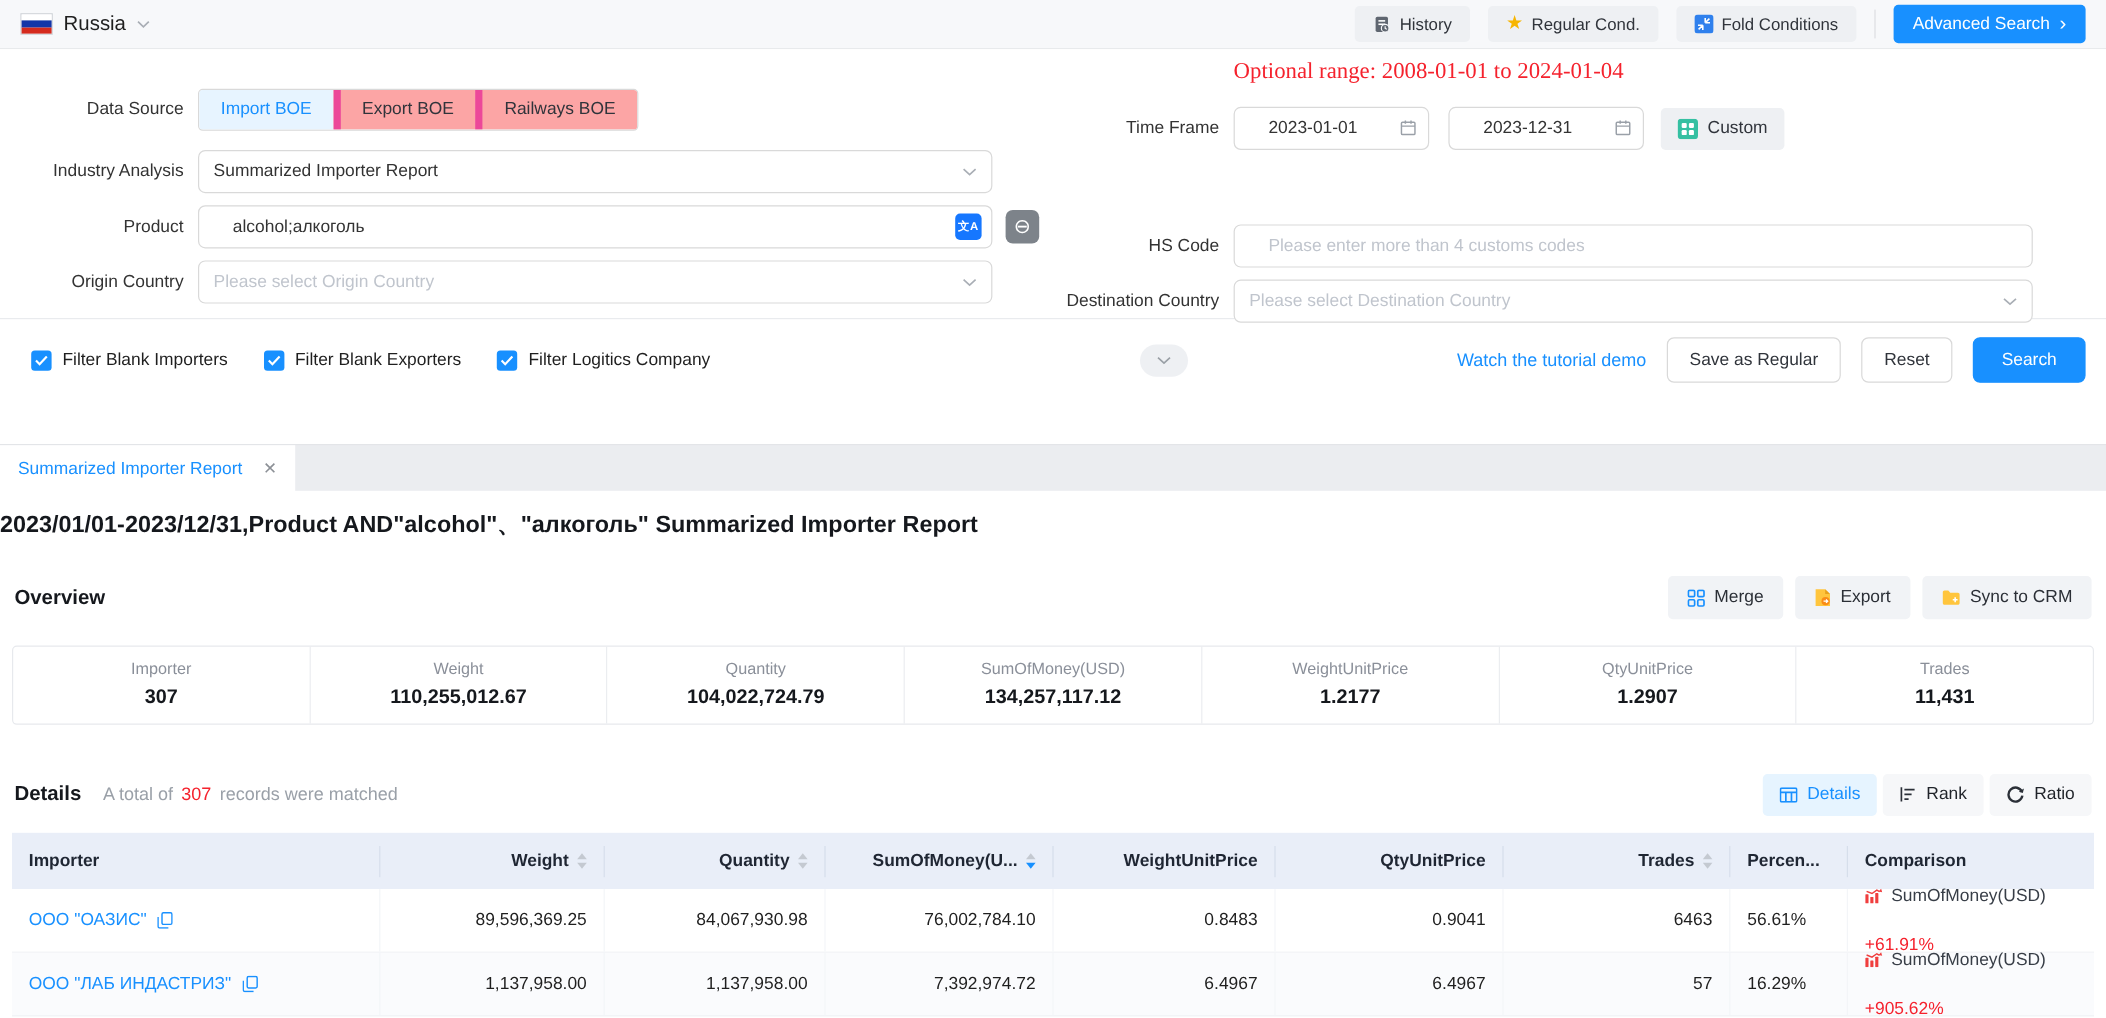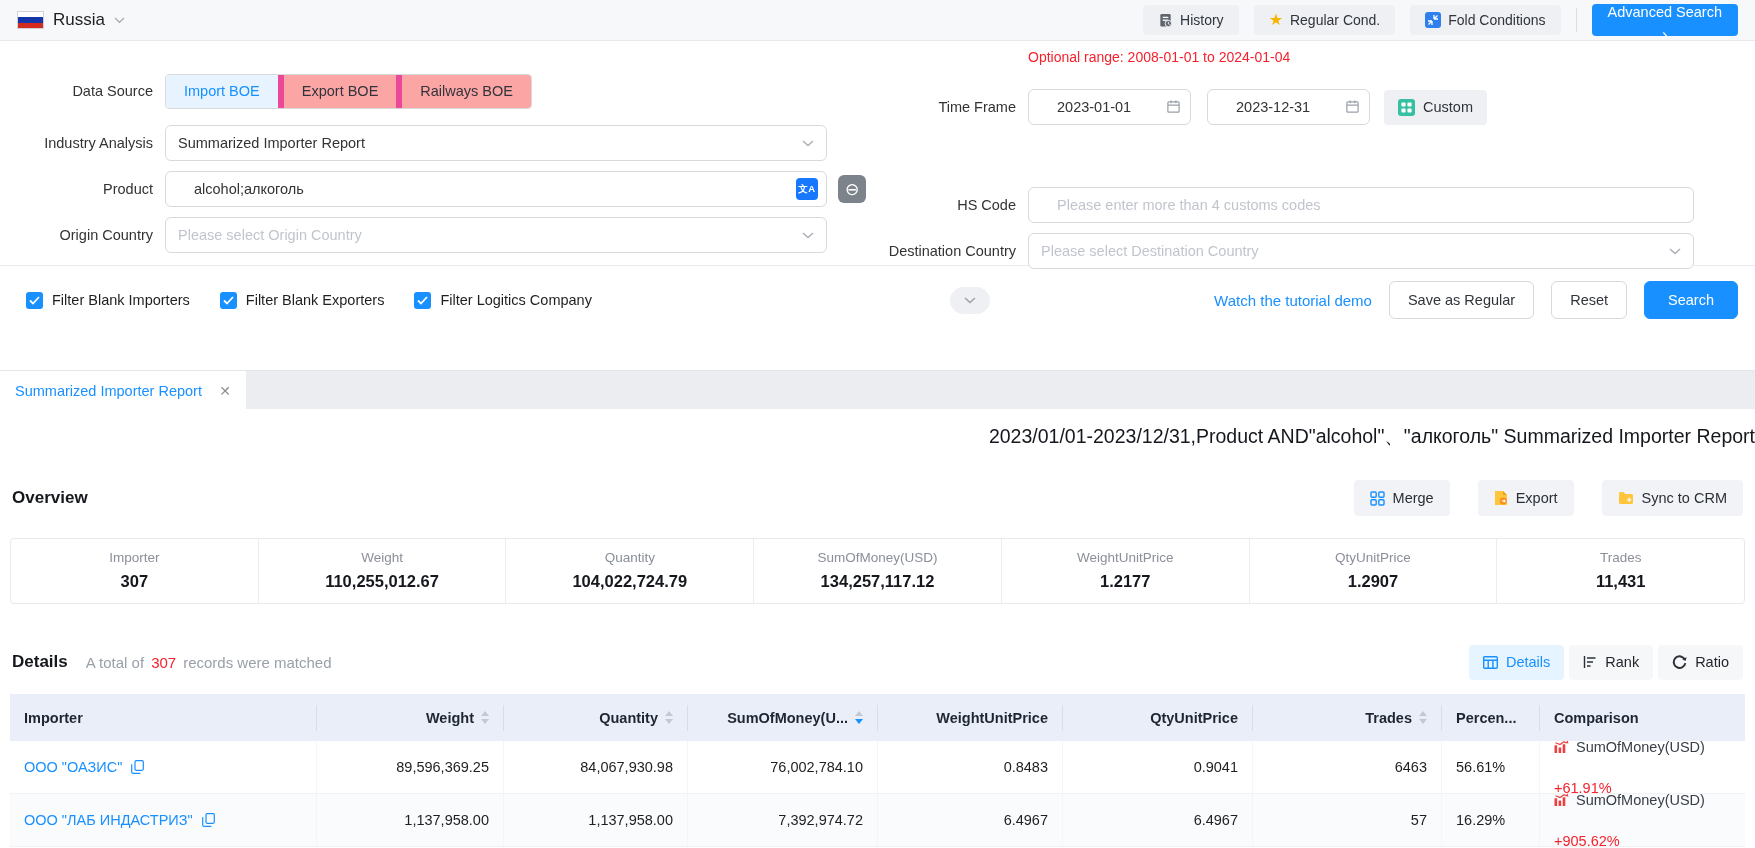--- a/index.html
+++ b/index.html
@@ -13,25 +13,25 @@
   .topbar { height:41px; background:#f7f8fa; border-bottom:1px solid #e8eaec;
     display:flex; align-items:center; padding:0 17px; }
   .country { display:flex; align-items:center; gap:9px; font-size:17px; color:#1f1f1f; cursor:pointer; }
   .flag { width:27px; height:18px; border:1px solid #cfd3d8; display:flex; flex-direction:column; }
   .flag div { flex:1; }
   .topbar-right { margin-left:auto; display:flex; align-items:center; gap:15px; }
   .tb-btn { height:30px; background:#eef0f3; border-radius:4px; display:flex; align-items:center;
     gap:7px; padding:0 15px; font-size:14px; color:#30343b; cursor:pointer; }
   .tb-divider { width:1px; height:24px; background:#dcdee1; }
   .adv-btn { height:32px; background:#1890ff; color:#fff; border-radius:4px; display:flex;
-    align-items:center; gap:8px; padding:0 16px; font-size:14.5px; cursor:pointer;flex-direction:column; }
+    align-items:center; gap:8px; padding:0 16px; font-size:14.5px; cursor:pointer; }
   .adv-chev { font-size:17px; line-height:1; margin-top:-2px; }
   
   .form { padding-top:8px; position:relative; background:#fff; }
-  .optional { margin-left:1028px; height:22px; color:#f5222d; font-size:14px; }
+  .optional { margin-left:1028px; height:22px; color:#f5222d; font-size:19px;font-family:Liberation Serif, serif; }
   .frow { display:flex; align-items:center; position:relative; height:36px; }
   .mt2{margin-top:2px}.mt16{margin-top:16px}.mt10{margin-top:10px}
   .flabel { width:165px; flex:none; text-align:right; padding-right:12px; color:#333; font-size:14.5px; }
   .rpart { position:absolute; left:839px; top:16px; width:867px; height:36px; display:flex; align-items:center; }
   .rlabel { width:189px; flex:none; text-align:right; padding-right:12px; color:#333; font-size:14.5px; }
   .seg-group { display:flex; height:35px; border:1px solid #d9d9d9; border-radius:4px; overflow:hidden; }
   .seg { padding:0 18px; display:flex; align-items:center; font-size:14.5px; color:#30343b;
     background:#fca5a5; cursor:pointer; border-left:6px solid #ec4899; }
   .seg:first-child { border-left:none; }
   .seg.active { background:#e7f4ff; color:#1890ff; }
@@ -70,24 +70,24 @@
     font-family:"Liberation Sans","DejaVu Sans",sans-serif; }
   .btn-primary { background:#1890ff; border-color:#1890ff; color:#fff; padding:0 23px; }
   .form-gap { height:44px; }
   
   .tabstrip { height:39px; background:#ebedf0; border-top:1px solid #e3e5e8; display:flex; }
   .tab { width:246px; height:39px; background:#fff; display:flex; align-items:center;
     padding:0 15px; cursor:pointer; }
   .tab-title { color:#1890ff; font-size:14.5px; }
   .tab-close { margin-left:auto; color:#8c9096; font-size:14px; cursor:pointer; }
   
-  .report-title { margin-top:14px; text-align:right; font-size:19.5px; font-weight:400; color:#15181d; }
+  .report-title { margin-top:14px; text-align:left; font-size:19.5px; font-weight:700; color:#15181d; }
   .overview-row { margin:30px 12px 0; display:flex; align-items:center; height:36px; }
   .h-section { font-size:17px; font-weight:bold; color:#15181d; }
-  .ov-btns { margin-left:auto; display:flex; gap:28px; }
+  .ov-btns { margin-left:auto; display:flex; gap:10px; }
   .gbtn { height:36px; background:#f1f3f6; border-radius:4px; display:flex; align-items:center;
     gap:8px; padding:0 16px; font-size:14.5px; color:#2b2f36; cursor:pointer; }
   .stats { margin:22px 10px 0; border:1px solid #e7e9ed; border-radius:4px; height:66px; display:flex; }
   .stat { flex:1; border-right:1px solid #ebedf0; text-align:center; padding-top:11px; }
   .stat:last-child { border-right:none; }
   .stat-label { font-size:13.5px; color:#8a8f99; }
   .stat-value { margin-top:7px; font-size:16.5px; font-weight:bold; color:#15181d; }
   .details-row { margin:40px 12px 0; display:flex; align-items:center; height:36px; }
   .match-text { margin-left:18px; font-size:15px; color:#9aa0a8; }
   .match-count { color:#f5222d; margin:0 7px; }

